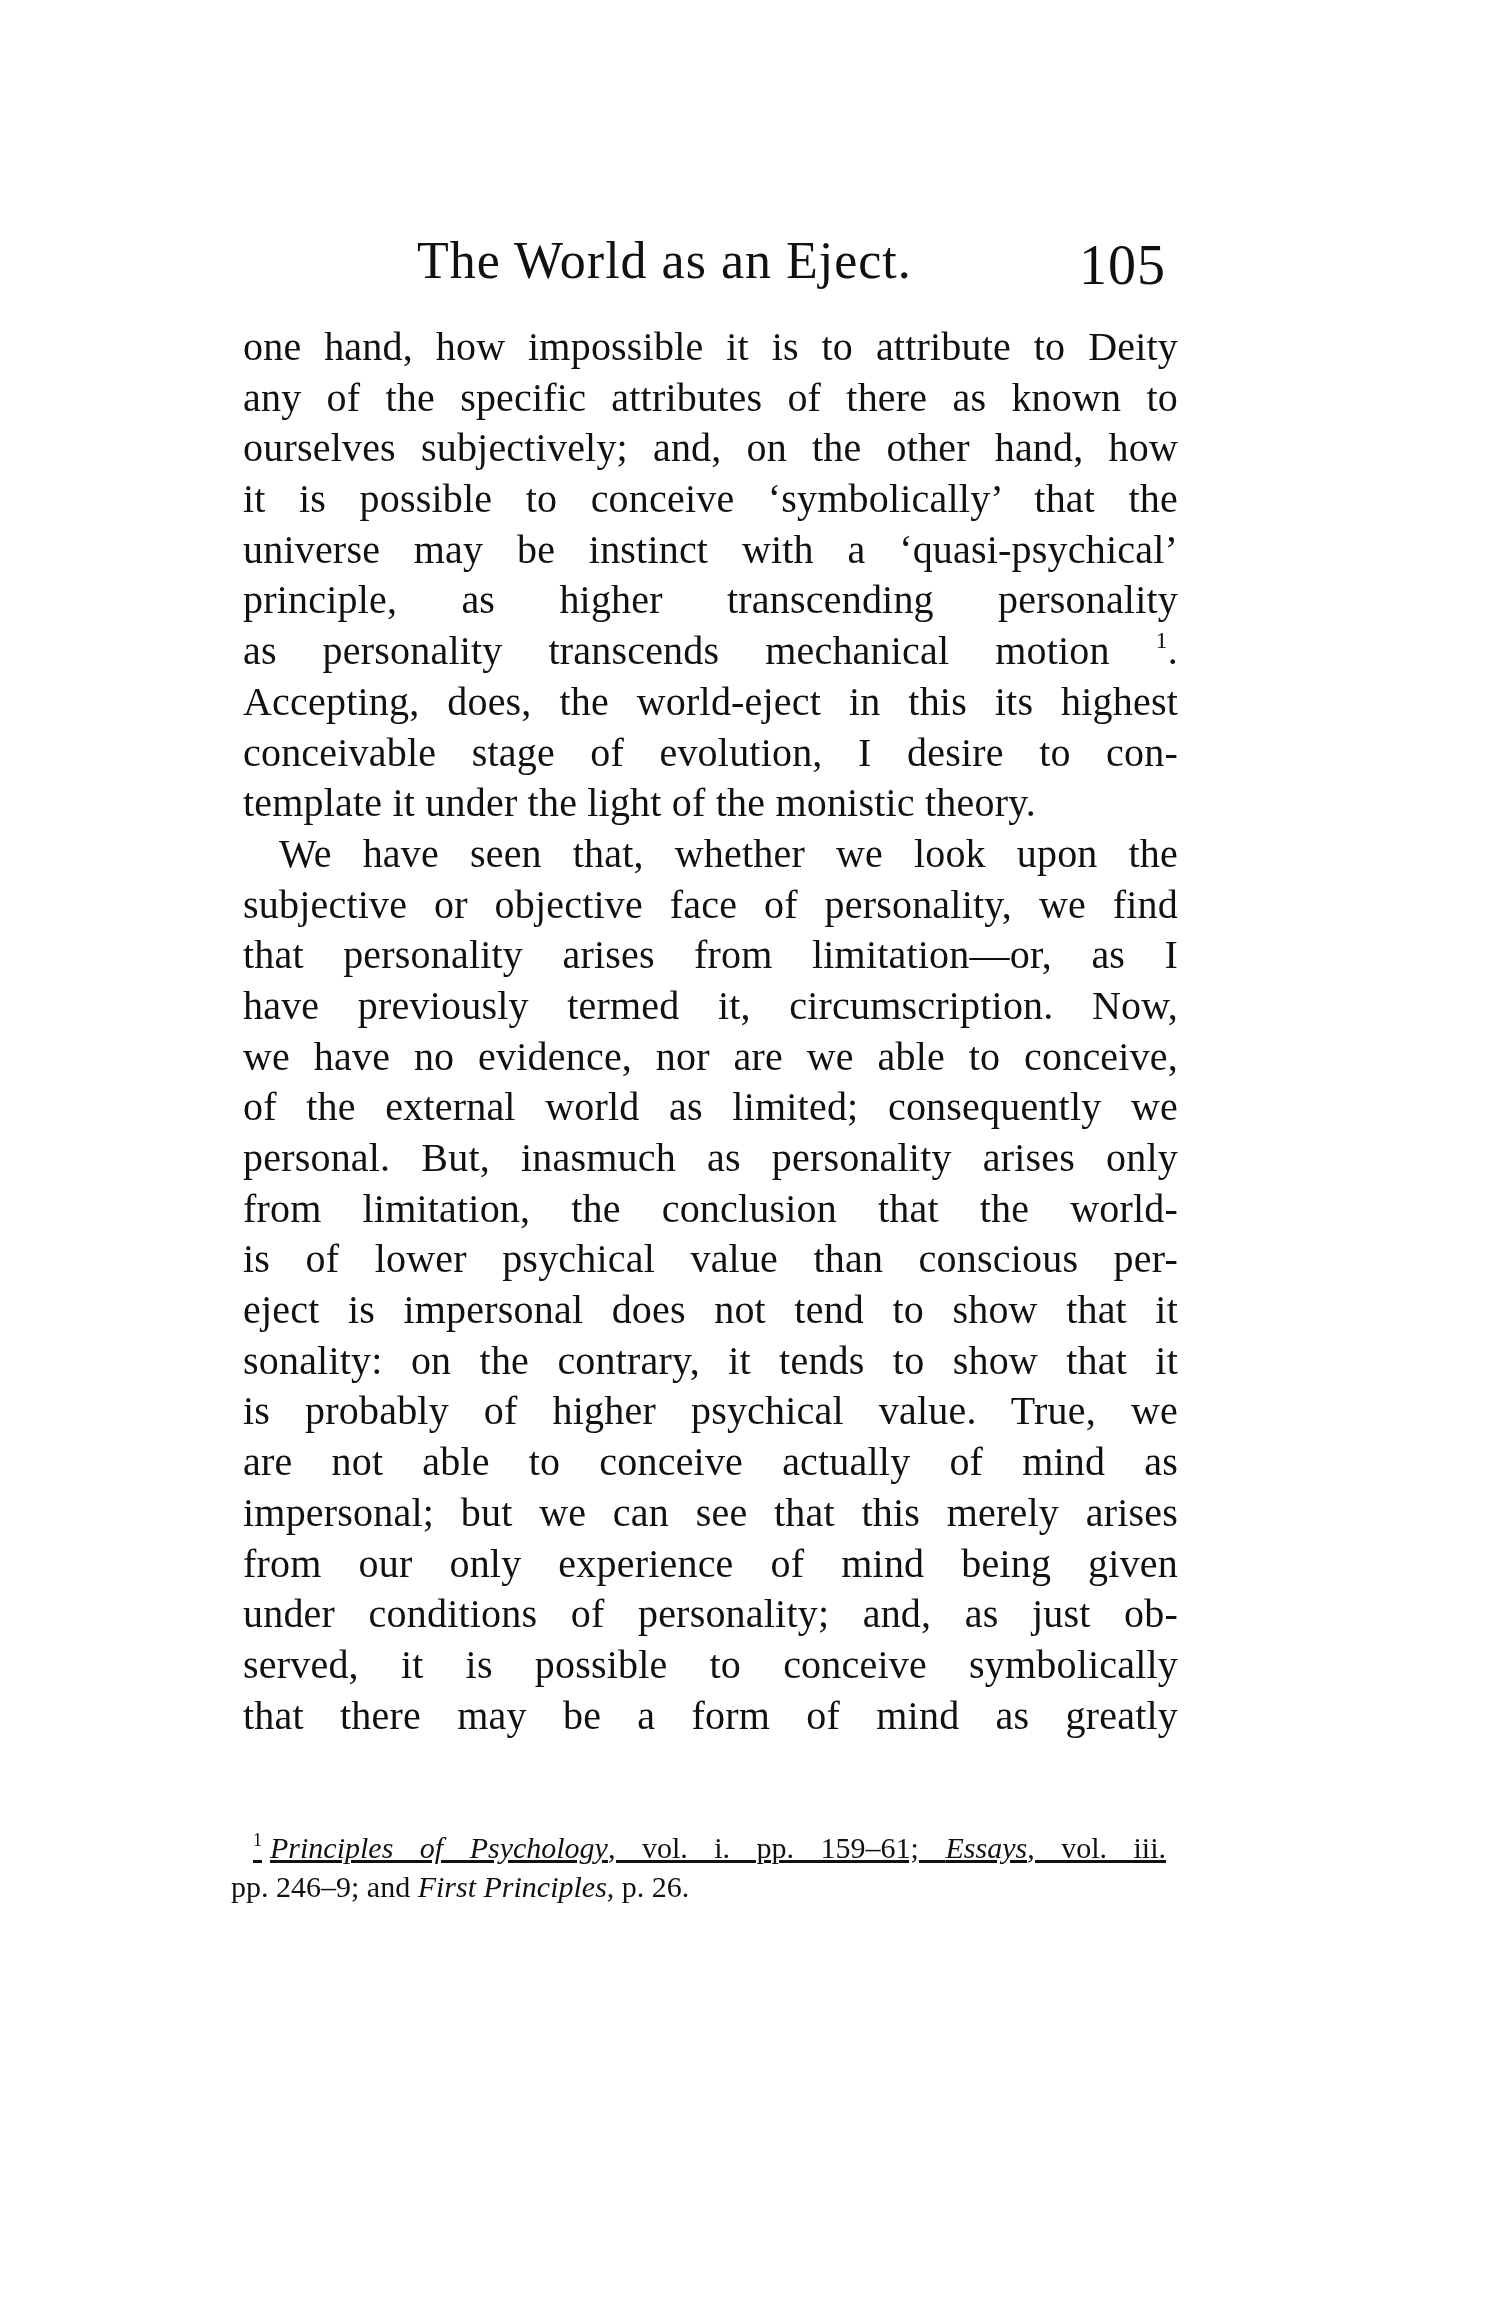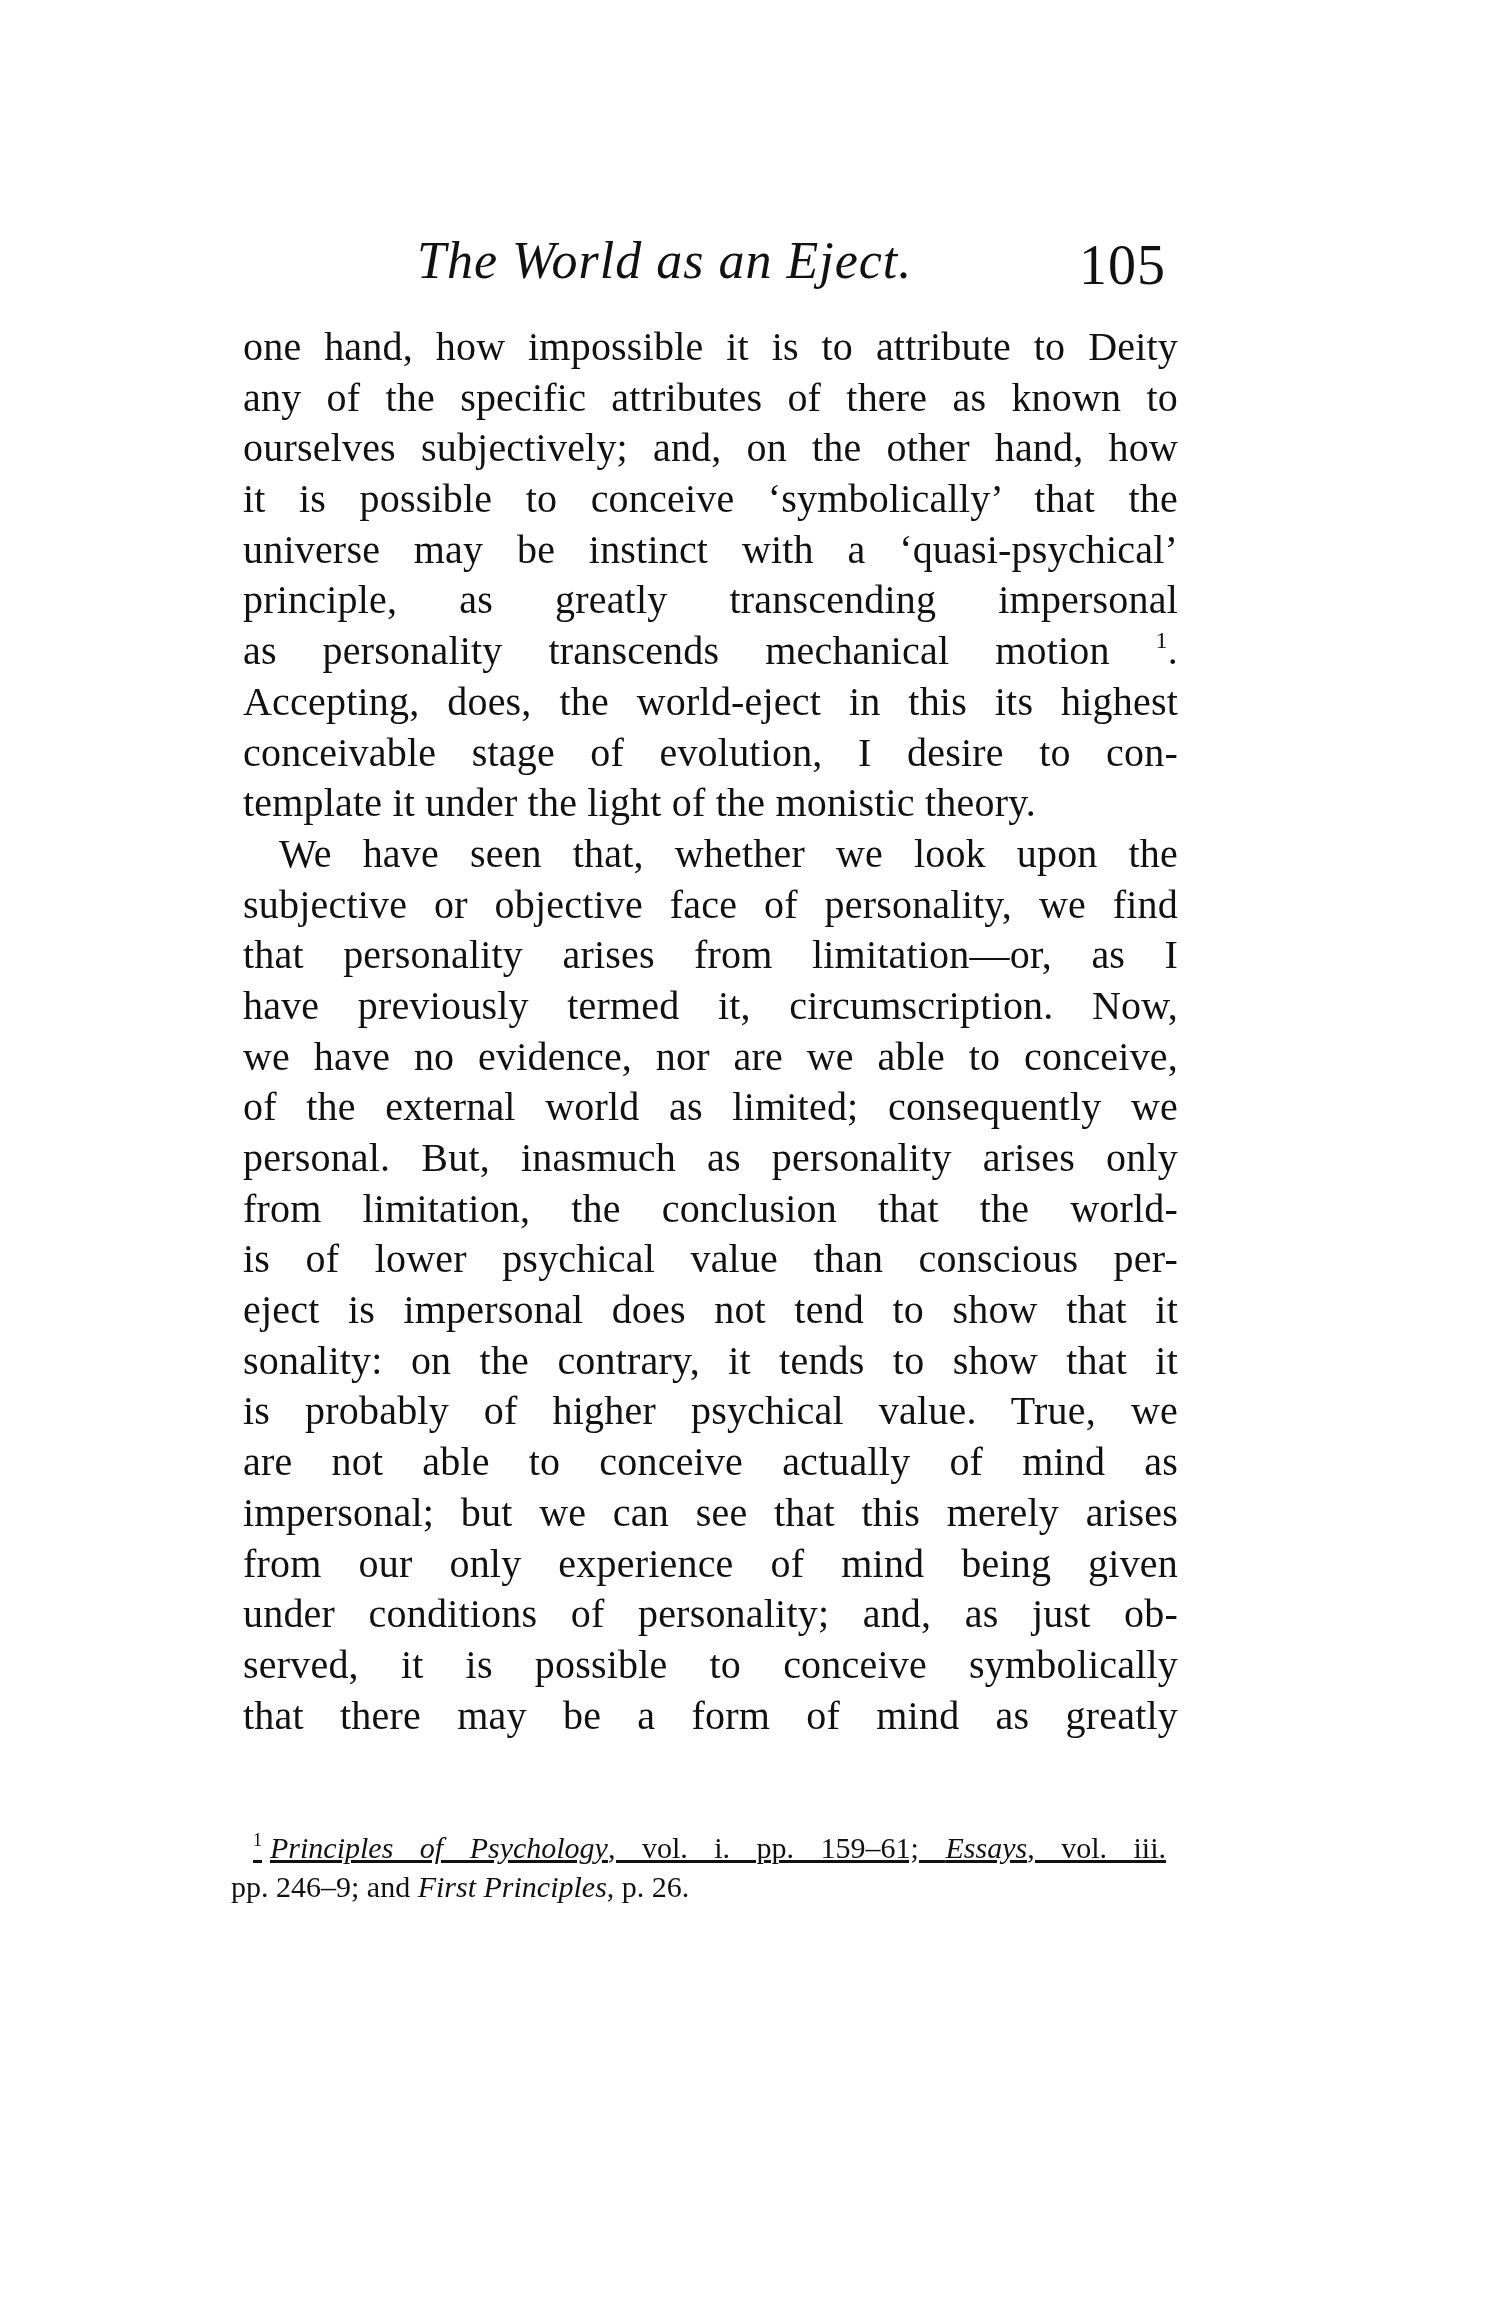--- a/index.html
+++ b/index.html
@@ -25,21 +25,20 @@
     position: absolute;
     top: 226px;
     left: 231px;
     width: 935px;
     height: 70px;
   }
   .running-title {
     position: absolute;
     left: 186px;
     top: 0;
-    font-style: italic;
     font-size: 52px;
     letter-spacing: 1px;
     line-height: 70px;
     white-space: nowrap;
   }
   .page-number {
     position: absolute;
     right: 0;
     top: 4px;
     font-size: 56px;
@@ -107,21 +106,21 @@
     <span class="running-title">The World as an Eject.</span>
     <span class="page-number">105</span>
   </div>
 
   <div class="body-text">
     <span class="line">one hand, how impossible it is to attribute to Deity</span>
     <span class="line">any of the specific attributes of there as known to</span>
     <span class="line">ourselves subjectively; and, on the other hand, how</span>
     <span class="line">it is possible to conceive ‘symbolically’ that the</span>
     <span class="line">universe may be instinct with a ‘quasi-psychical’</span>
-    <span class="line">principle, as greatly transcending impersonal</span>
+    <span class="line">principle, as higher transcending personality</span>
     <span class="line"><span>as personality transcends mechanical motion</span>&nbsp;<sup class="fnref">1</sup><span>.</span></span>
     <span class="line">Accepting, does, the world-eject in this its highest</span>
     <span class="line">conceivable stage of evolution, I desire to con-</span>
     <span class="line last">template it under the light of the monistic theory.</span>
     <span class="line indent">We have seen that, whether we look upon the</span>
     <span class="line">subjective or objective face of personality, we find</span>
     <span class="line">that personality arises from limitation—or, as I</span>
     <span class="line">have previously termed it, circumscription. Now,</span>
     <span class="line">we have no evidence, nor are we able to conceive,</span>
     <span class="line">of the external world as limited; consequently we</span>

